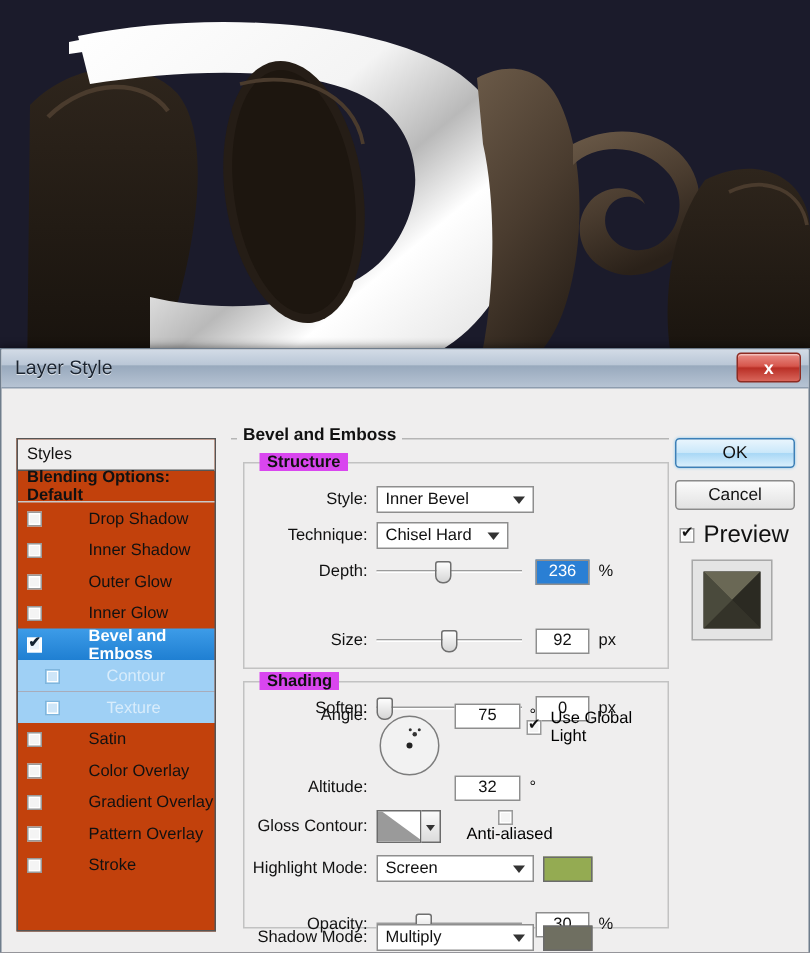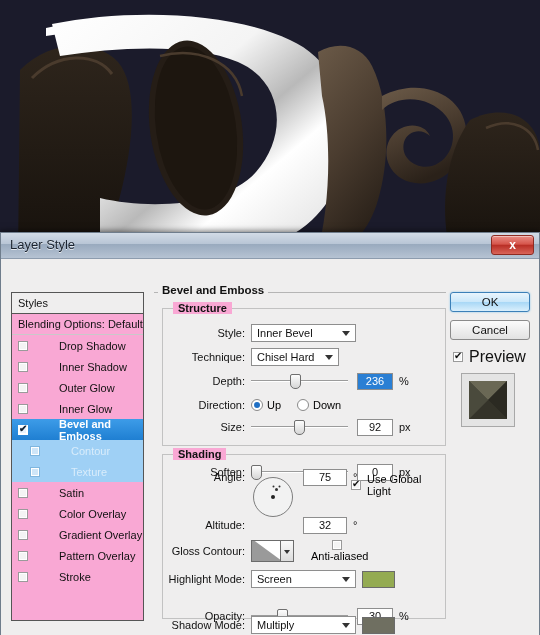--- a/index.html
+++ b/index.html
@@ -52,27 +52,27 @@
     border:1px solid #8d2b22; border-radius:3px;
     display:flex; align-items:center; justify-content:center;
     color:#fff; font-size:12px; font-weight:bold; cursor:pointer;
     box-shadow:inset 0 1px 0 rgba(255,255,255,.45);
   }
 
   #body-area { position:absolute; left:0; top:26px; right:0; bottom:0; padding:8px; }
 
   
   #sidebar { position:absolute; left:10px; top:33px; width:133px; bottom:14px;
-             background:#f9a8d4; border:1px solid #555; }
+             background:#c2410c; border:1px solid #555; }
   #styles-head { height:21px; border-bottom:1px solid #555;
                  display:flex; align-items:center; padding-left:6px;
                  font-size:11px; color:#111; background:#efeeee; }
   #blend-opt { height:21px; border-bottom:1px solid #c9c9c9;
                display:flex; align-items:center; padding-left:6px;
-               font-size:11px; color:#111; }
+               font-size:11px; color:#111;font-weight:bold; }
   .style-row { height:21px; display:flex; align-items:center;
                padding-left:6px; font-size:11px; color:#111;gap:25px; }
   .style-row.sel { background:#2a8fe0;
                    background:linear-gradient(to bottom,#3d9ce8,#1f7fd2);
                    color:#fff; font-weight:bold; }
   .style-row.sub { padding-left:18px; background:#9fd0f5; color:#d8ecfb; }
   .cb { width:10px; height:10px; border:1px solid #9a9a9a; background:#f4f4f4;
         margin-right:6px; flex:none; position:relative;
         box-shadow:inset 0 0 0 1px #fff; }
   .cb.on::after { content:"✔"; position:absolute; left:0px; top:-3px;
@@ -83,21 +83,21 @@
 
   
   #main { position:absolute; left:153px; top:33px; right:93px; bottom:14px; }
   #bevel-legend { position:absolute; left:4px; top:-8px; background:#efeeee;
                   padding:0 4px; font-size:11.5px; font-weight:bold; color:#111; }
   #bevel-line { position:absolute; left:0; right:0; top:0; border-top:1px solid #b5b5b5; }
 
   .sect { position:absolute; left:8px; right:0; border:1px solid #c2c2c2; }
   #sect-structure { top:16px; height:138px; }
   #sect-shading   { top:162px; bottom:2px; }
-  .sect-legend { position:absolute; left:10px; top:-7px; background:#f9a8d4;
+  .sect-legend { position:absolute; left:10px; top:-7px; background:#d946ef;
                  padding:0 5px; font-size:11px; font-weight:bold; color:#111; }
 
   .row { position:absolute; left:0; right:4px; height:20px; display:flex; align-items:center; }
   .lbl { width:88px; text-align:right; padding-right:6px; font-size:11px; color:#111; flex:none; }
 
   .ddl { height:18px; border:1px solid #8e8e8e; background:#fff;
          display:flex; align-items:center; position:relative;
          font-size:11px; color:#111; padding-left:5px; cursor:pointer; }
   .ddl .arw { position:absolute; right:5px; top:50%; margin-top:-2px;
               width:0;height:0;border-left:4px solid transparent;
@@ -311,31 +311,20 @@
         <div class="row" style="top:62px;">
           <div class="lbl">Depth:</div>
           <div class="slider" style="width:97px;">
             <div class="track"></div>
             <div class="thumb" id="th-depth" style="left: calc(45% - 4.95px);"></div>
           </div>
           <div class="num sel" style="width:36px;margin-left:9px;">236</div>
           <div class="unit">%</div>
         </div>
 
-        <div class="row" style="top:86px;">
-          <div class="lbl">Direction:</div>
-          <div style="display:flex;align-items:center;">
-            <span class="radio on"></span>
-            <span style="font-size:11px;">Up</span>
-          </div>
-          <div style="display:flex;align-items:center;margin-left:16px;">
-            <span class="radio"></span>
-            <span style="font-size:11px;">Down</span>
-          </div>
-        </div>
 
         <div class="row" style="top:108px;">
           <div class="lbl">Size:</div>
           <div class="slider" style="width:97px;">
             <div class="track"></div>
             <div class="thumb" id="th-size" style="left: calc(50% - 5.5px);"></div>
           </div>
           <div class="num" style="width:36px;margin-left:9px;">92</div>
           <div class="unit">px</div>
         </div>

